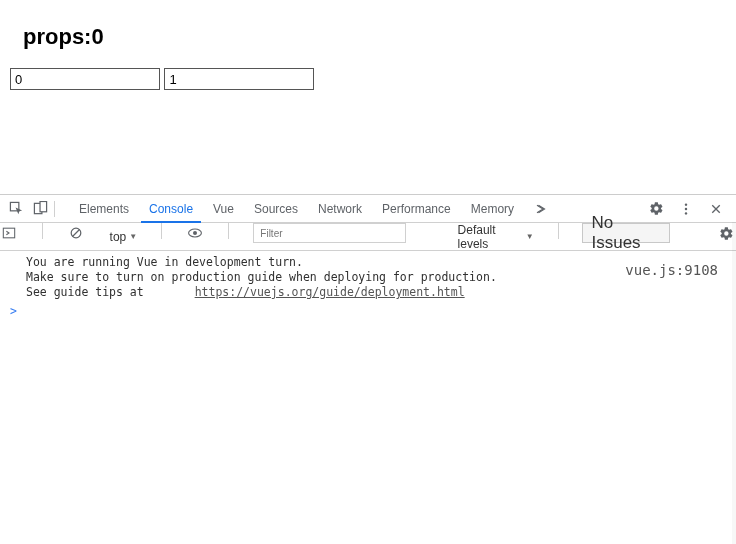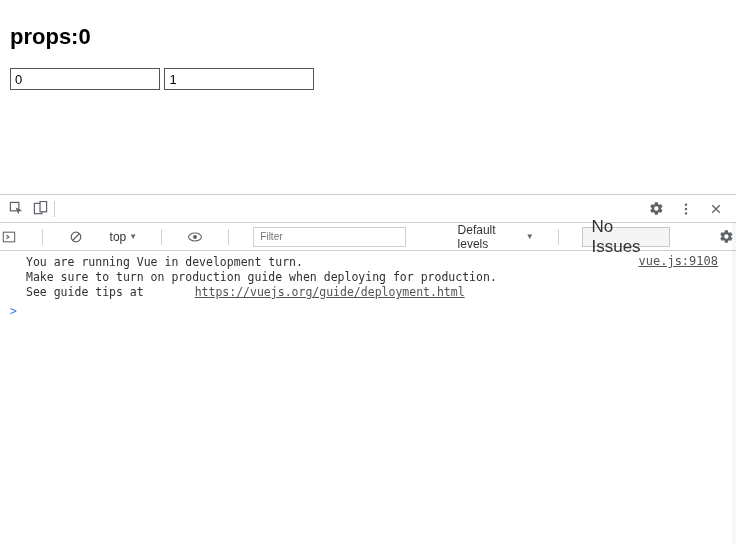--- a/index.html
+++ b/index.html
@@ -1,42 +1,42 @@
 <!DOCTYPE html>
 <html><head>
 <meta charset="utf-8">
 <style>
   * { box-sizing: border-box; margin: 0; padding: 0; }
   html, body { width: 736px; height: 544px; font-family: Arial, Helvetica, sans-serif; background: #fff; overflow: hidden; }
   .page { padding: 10px 10px 0 10px; }
-  .heading { font-size: 22px; font-weight: bold; margin: 14px 0 18px 0; color: #000; }
+  .heading { font-size: 22px; font-weight: bold; margin: 14px 0 18px 13px; color: #000; }
   .text-input { width: 150px; height: 22px; border: 1px solid #555; padding: 1px 4px; font-size: 13px; margin-bottom: 10px; }
 
   .devtools { position: absolute; left: 0; right: 0; top: 194px; bottom: 0; border-top: 1px solid #ccc; background: #fff; display: flex; flex-direction: column; }
   .dt-tabbar { height: 28px; border-bottom: 1px solid #d0d0d0; display: flex; align-items: center; font-size: 12px; color: #555; padding: 0 6px; gap: 4px; }
   .dt-iconbtn { width: 20px; height: 20px; display: flex; align-items: center; justify-content: center; color: #5f6368; cursor: pointer; }
   .dt-tabs { display: flex; align-items: stretch; height: 100%; margin-left: 10px; }
   .dt-tab { padding: 0 10px; display: flex; align-items: center; cursor: pointer; color: #5f6368; position: relative; }
   .dt-tab.active { color: #1a73e8; }
   .dt-tab.active::after { content: ""; position: absolute; left: 2px; right: 2px; bottom: -1px; height: 2px; background: #1a73e8; }
   .dt-spacer { flex: 1; }
   .dt-right { display: flex; align-items: center; gap: 10px; padding-right: 4px; }
 
-  .dt-toolbar { height: 28px; border-bottom: 1px solid #d0d0d0; display: flex; align-items: center; gap: 24px; font-size: 12px; color: #5f6368; padding: 0 0; }
+  .dt-toolbar { height: 28px; border-bottom: 1px solid #d0d0d0; display: flex; gap: 24px; font-size: 12px; color: #5f6368; padding: 0 0; }
   .dt-divider { width: 1px; height: 16px; background: #d0d0d0; }
   .dt-select { display: flex; align-items: center; gap: 3px; cursor: pointer; color: #333; }
   .dt-filter { height: 20px; width: 165px; border: 1px solid #d0d0d0; padding: 0 6px; font-size: 10px; color: #333; }
   .dt-pillbtn { height: 20px; border: 1px solid #c8c8c8; background: #f5f5f5; padding: 0 8px; font-size: 17px; color: #333; display: flex; align-items: center; cursor: pointer; }
   .dt-triangle { font-size: 8px; color: #666; }
 
   .dt-body { flex: 1; font-family: Menlo, Consolas, monospace; font-size: 11.5px; line-height: 15px; padding: 4px 6px 6px 10px; position: relative; color: #303030; overflow: hidden; }
   .dt-msg { white-space: pre; }
   .dt-msg .indent { display: inline-block; width: 16px; }
   .dt-msg a { color: #545454; text-decoration: underline; padding-left: 44px; }
-  .dt-source { position: absolute; right: 18px; top: 3px; text-decoration: underline; color: #545454; font-family: Menlo, Consolas, monospace; font-size: 12px; cursor: pointer; }
+  .dt-source { position: absolute; right: 18px; top: 12px; color: #545454; font-family: Menlo, Consolas, monospace; font-size: 14px; cursor: pointer; }
   .dt-prompt { color: #367cf1; margin-top: 4px; }
 
   svg { display: block; }
   .vbar { position: absolute; right: 0; top: 222px; bottom: 0; width: 4px; background: rgba(0,0,0,0.03); }
 </style>
 </head>
 <body>
 
 <div class="page">
   <h2 class="heading">props:0</h2>
@@ -53,20 +53,35 @@
           <path d="M7 7 L14 10 L11 11 L10 14 Z" fill="#5f6368"></path>
         </svg>
     </div>
     <div class="dt-iconbtn">
       <svg width="15" height="15" viewBox="0 0 16 16">
           <rect x="1.5" y="2.5" width="8" height="11" fill="none" stroke="#5f6368" stroke-width="1.3"></rect>
           <rect x="7.5" y="0.5" width="7" height="11" fill="#fff" stroke="#5f6368" stroke-width="1.3"></rect>
         </svg>
     </div>
     <div class="dt-divider"></div>
+    <div class="dt-tabs">
+      <div class="dt-tab">Elements</div>
+      <div class="dt-tab active">Console</div>
+      <div class="dt-tab">Vue</div>
+      <div class="dt-tab">Sources</div>
+      <div class="dt-tab">Network</div>
+      <div class="dt-tab">Performance</div>
+      <div class="dt-tab">Memory</div>
+      <div class="dt-tab">
+        <svg width="12" height="12" viewBox="0 0 16 16">
+            <path d="M4 3 L12 8 L4 13" fill="none" stroke="#5f6368" stroke-width="1.6"></path>
+            <path d="M9 3 L17 8 L9 13" fill="none" stroke="#5f6368" stroke-width="1.6" transform="translate(-3,0)"></path>
+          </svg>
+      </div>
+    </div>
     <div class="dt-spacer"></div>
     <div class="dt-right">
       <div class="dt-iconbtn">
         <svg width="15" height="15" viewBox="0 0 24 24">
             <path fill="#5f6368" d="M19.14,12.94a7,7,0,0,0,.05-.94,7,7,0,0,0-.05-.94l2.11-1.65a.5.5,0,0,0,.12-.64l-2-3.46a.5.5,0,0,0-.61-.22l-2.49,1a7,7,0,0,0-1.63-.94l-.38-2.65A.5.5,0,0,0,13.77,2H9.77a.5.5,0,0,0-.49.42L8.9,5.07a7,7,0,0,0-1.63.94l-2.49-1a.5.5,0,0,0-.61.22l-2,3.46a.5.5,0,0,0,.12.64L4.4,11.06a7,7,0,0,0-.05.94,7,7,0,0,0,.05.94L2.29,14.59a.5.5,0,0,0-.12.64l2,3.46a.5.5,0,0,0,.61.22l2.49-1a7,7,0,0,0,1.63.94l.38,2.65a.5.5,0,0,0,.49.42h4a.5.5,0,0,0,.49-.42l.38-2.65a7,7,0,0,0,1.63-.94l2.49,1a.5.5,0,0,0,.61-.22l2-3.46a.5.5,0,0,0-.12-.64ZM11.77,15.5A3.5,3.5,0,1,1,15.27,12,3.5,3.5,0,0,1,11.77,15.5Z"></path>
           </svg>
       </div>
       <div class="dt-iconbtn">
         <svg width="14" height="14" viewBox="0 0 16 16">
             <circle cx="8" cy="3" r="1.4" fill="#5f6368"></circle>

